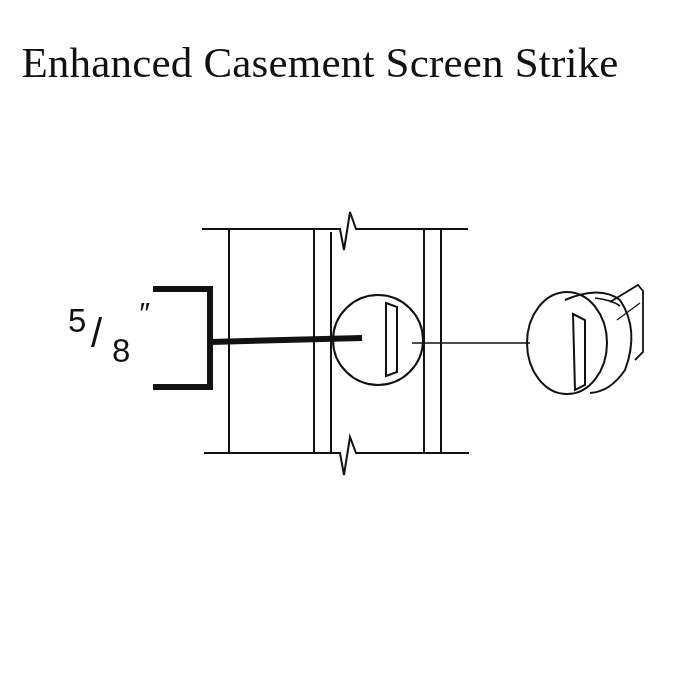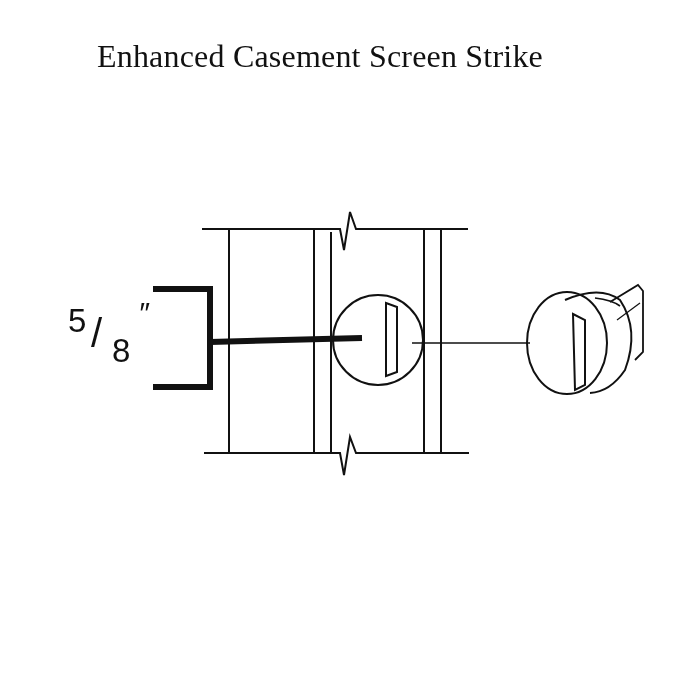--- a/index.html
+++ b/index.html
@@ -1,20 +1,20 @@
 <!DOCTYPE html>
 <html><head>
   <meta charset="utf-8">
   <style>
     html, body { margin: 0; padding: 0; background: #ffffff; }
     body { width: 700px; height: 700px; position: relative; overflow: hidden; }
     .title {
       position: absolute; left: 0; top: 38px; width: 640px; text-align: center;
       font-family: "Liberation Serif", "DejaVu Serif", serif;
-      font-size: 32px; color: #111; letter-spacing: 0.2px;
+      font-size: 43px; color: #111; letter-spacing: 0.2px;
     }
     .dim-label {
       position: absolute; font-family: "Liberation Sans", "DejaVu Sans", sans-serif; color: #111;
     }
     .dim-num { left: 68px; top: 302px; font-size: 33px; }
     .dim-slash { left: 91px; top: 311px; font-size: 40px; }
     .dim-den { left: 112px; top: 332px; font-size: 33px; }
     .dim-inch { left: 138px; top: 296px; font-size: 30px; font-style: italic; }
     svg.drawing { position: absolute; left: 0; top: 0; }
   </style>

